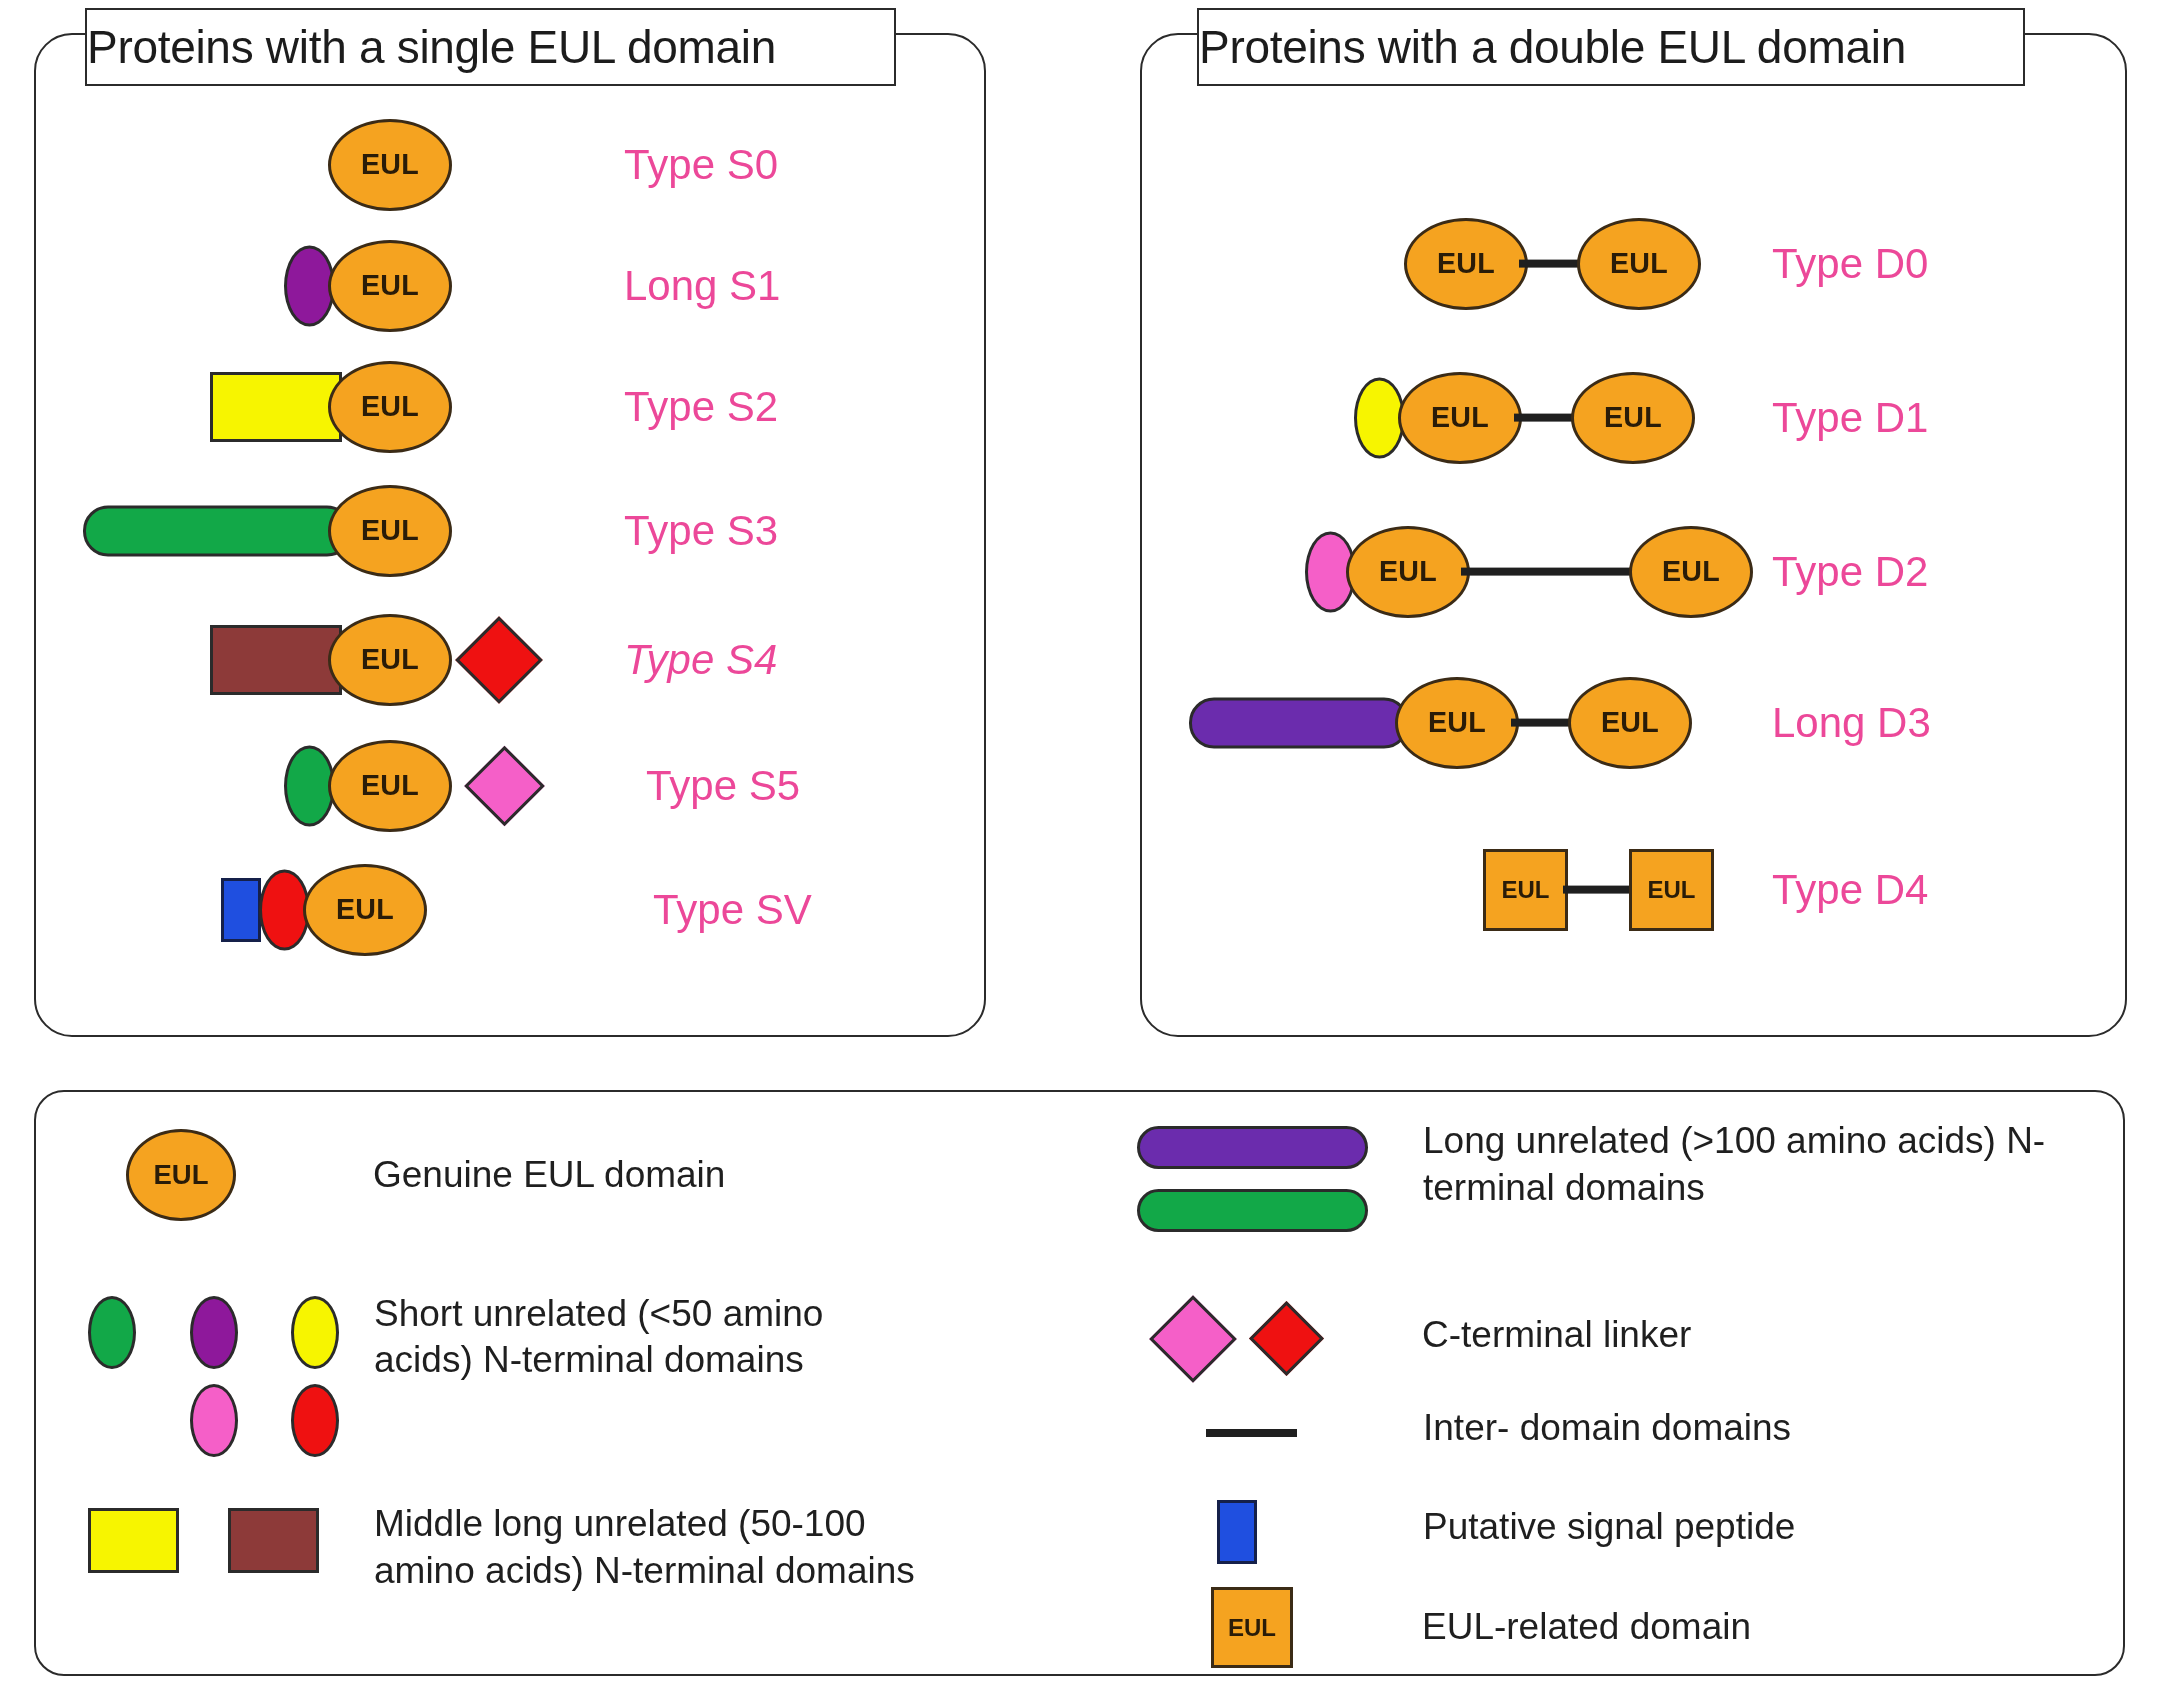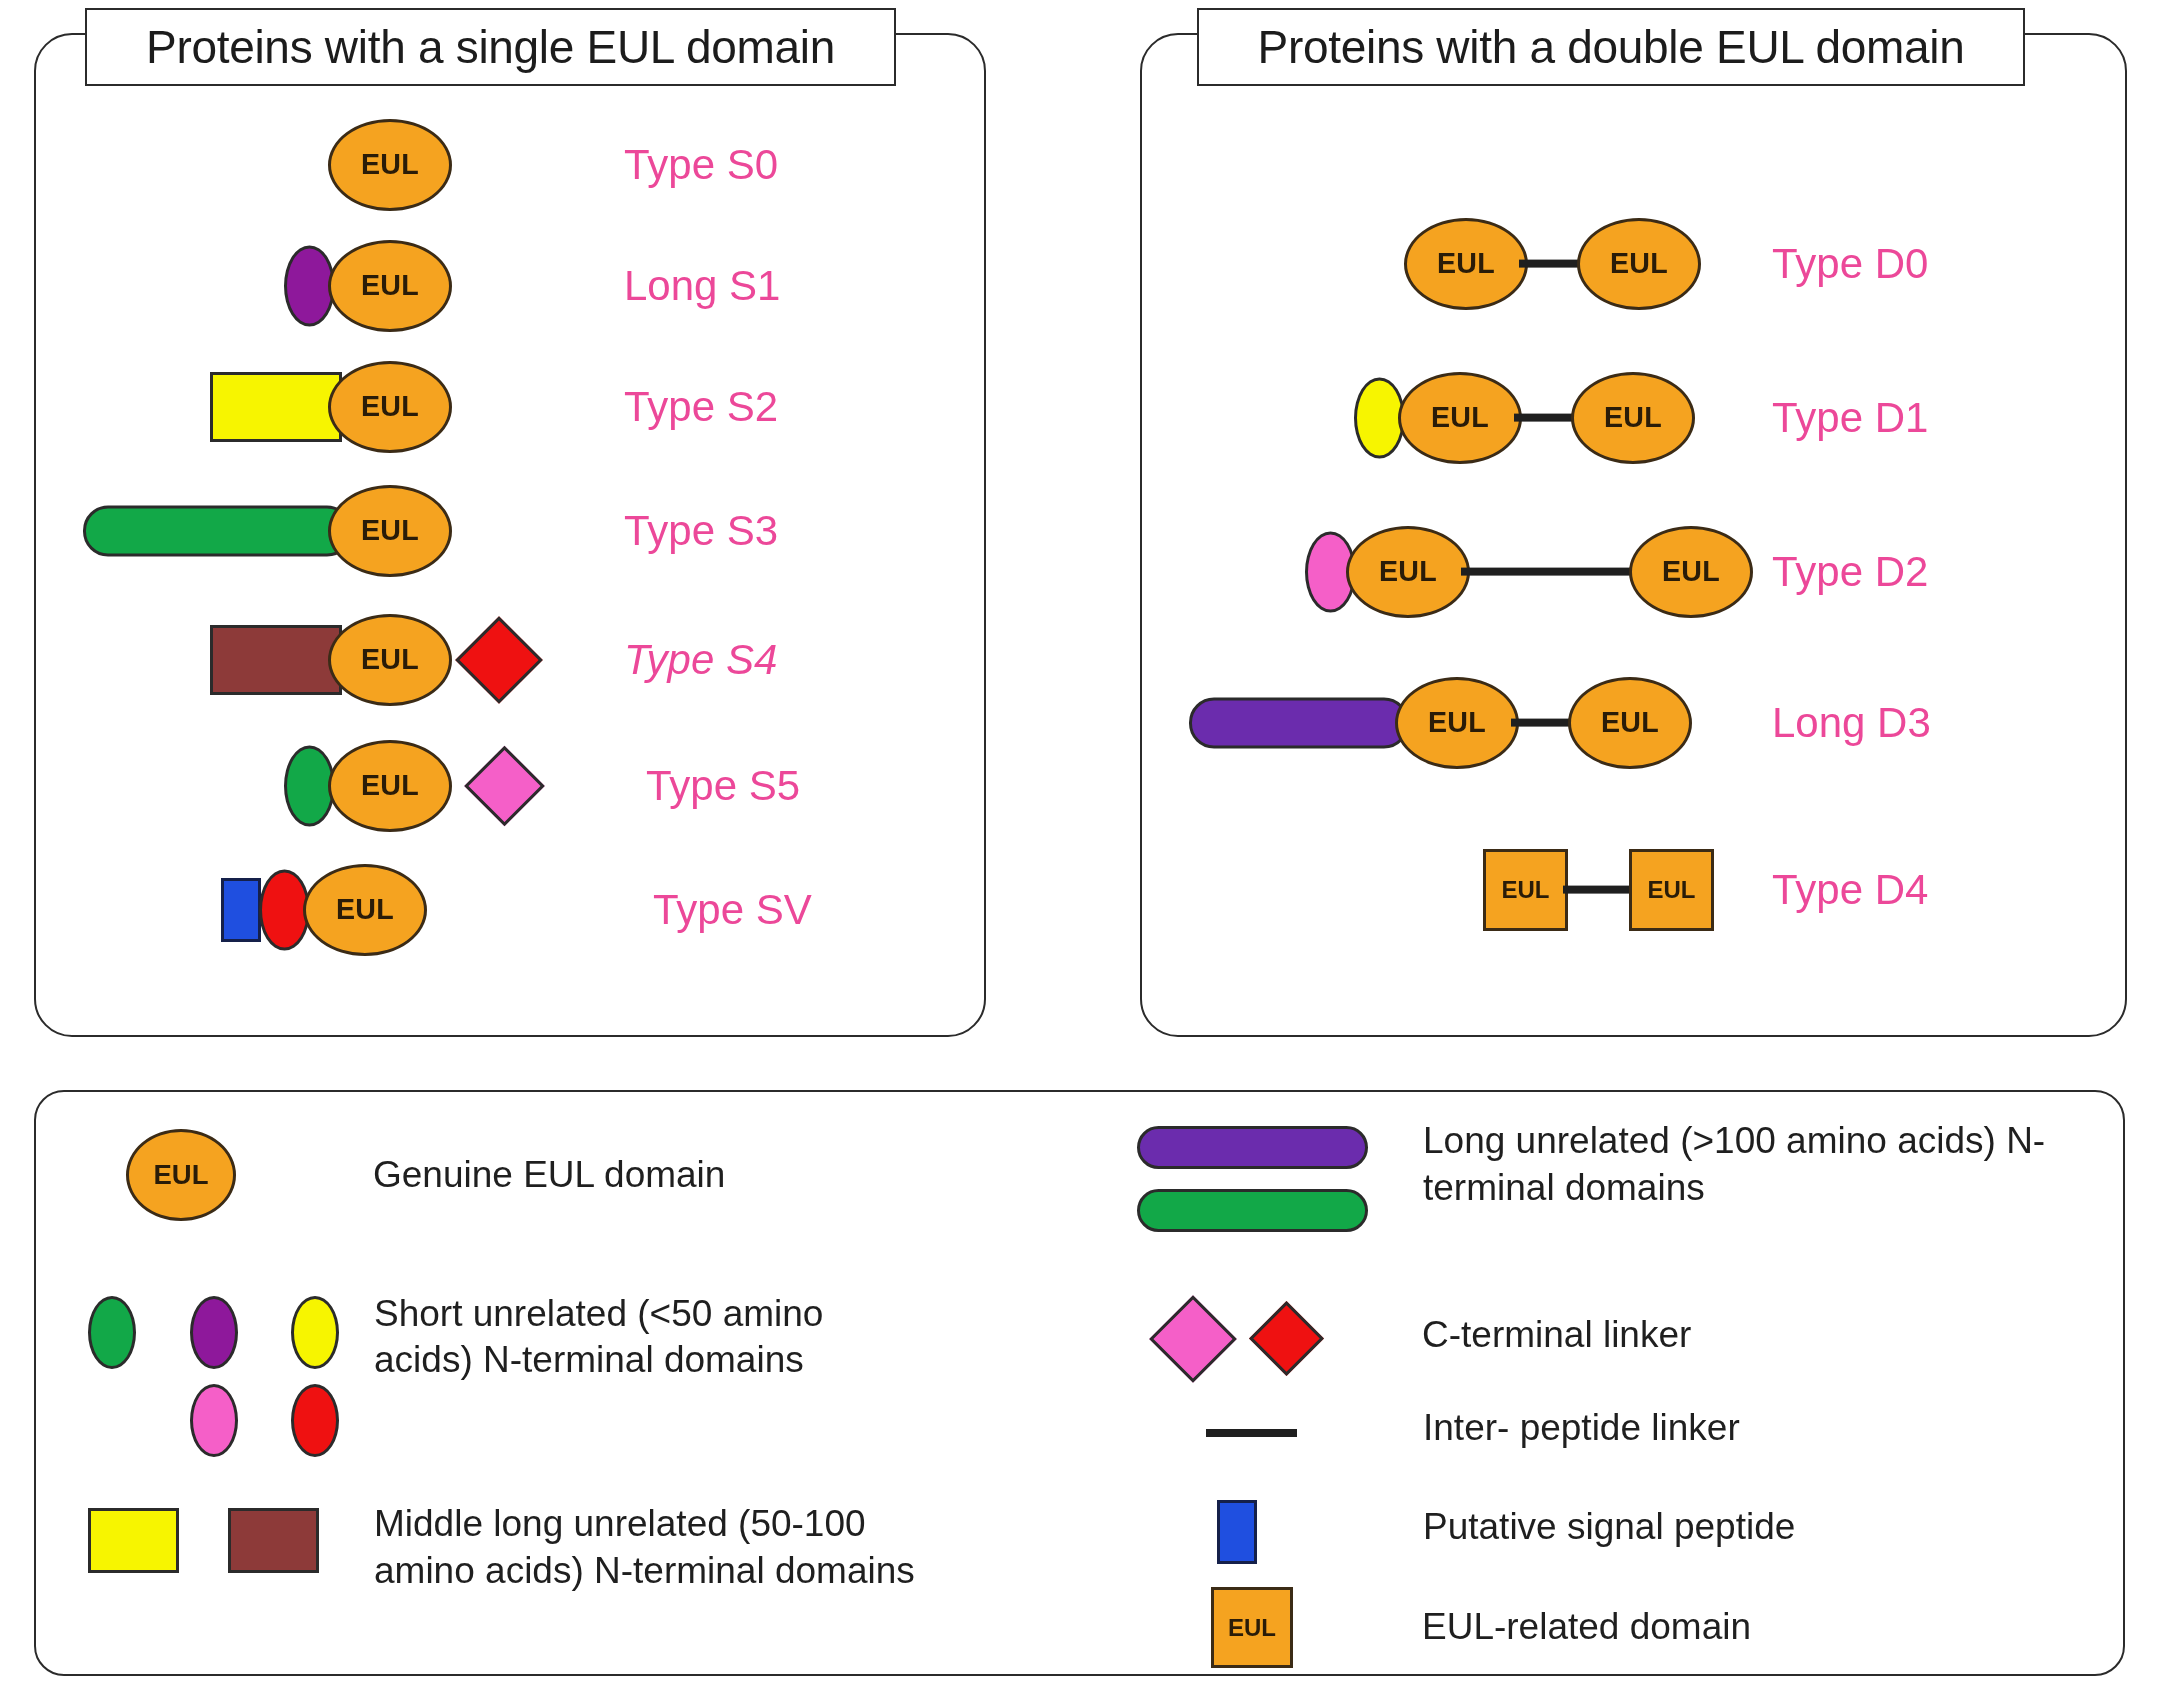--- a/index.html
+++ b/index.html
@@ -10,21 +10,21 @@
   }
   .panel{
     position:absolute;border:2.7px solid #2b2b2b;border-radius:38px;background:#fff;
   }
   #panel-single{left:34px;top:33px;width:948px;height:1000px;}
   #panel-double{left:1140px;top:33px;width:983px;height:1000px;}
   #panel-legend{left:34px;top:1090px;width:2087px;height:582px;border-radius:30px;}
 
   .panel-title{
     position:absolute;background:#fff;border:2.7px solid #2b2b2b;
-    display:flex;align-items:center;justify-content:center;
+    display:flex;align-items:center;justify-content:flex-start;
     font-size:46px;letter-spacing:-0.3px;white-space:nowrap;
     color:#1c1c1c;
   }
   #title-single{left:85px;top:7.7px;width:807px;height:74px;}
   #title-double{left:1197px;top:7.7px;width:824px;height:74px;}
 
   .row{position:absolute;height:121px;}
   .type-label{
     position:absolute;font-size:42px;color:#ec4899;white-space:nowrap;
     top:50%;transform:translateY(-50%);
@@ -210,21 +210,21 @@
 </div>
 
 <div class="legend-item" style="left:1145px;top:1302px;">
   <div class="lg lg-diamond c-pink" style="left:16.5px;top:5.5px;width:62px;height:62px;"></div>
   <div class="lg lg-diamond c-red" style="left:115px;top:10px;width:53px;height:53px;"></div>
   <div class="legend-text" style="left:277px;top:10px;width:659px;">C-terminal linker</div>
 </div>
 
 <div class="legend-item" style="left:1206px;top:1417px;">
   <div class="lg lg-line" style="left:0px;top:12px;width:91px;"></div>
-  <div class="legend-text" style="left:217px;top:-12px;width:659px;">Inter- peptide linker</div>
+  <div class="legend-text" style="left:217px;top:-12px;width:659px;">Inter- domain domains</div>
 </div>
 
 <div class="legend-item" style="left:1217px;top:1500px;">
   <div class="lg lg-sig" style="left:0px;top:0px;"></div>
   <div class="legend-text" style="left:206px;top:4.4px;width:659px;">Putative signal peptide</div>
 </div>
 
 <div class="legend-item" style="left:1211px;top:1587px;">
   <div class="lg lg-eul-square" style="left:0px;top:0px;">EUL</div>
   <div class="legend-text" style="left:211px;top:16.5px;width:659px;">EUL-related domain</div>

